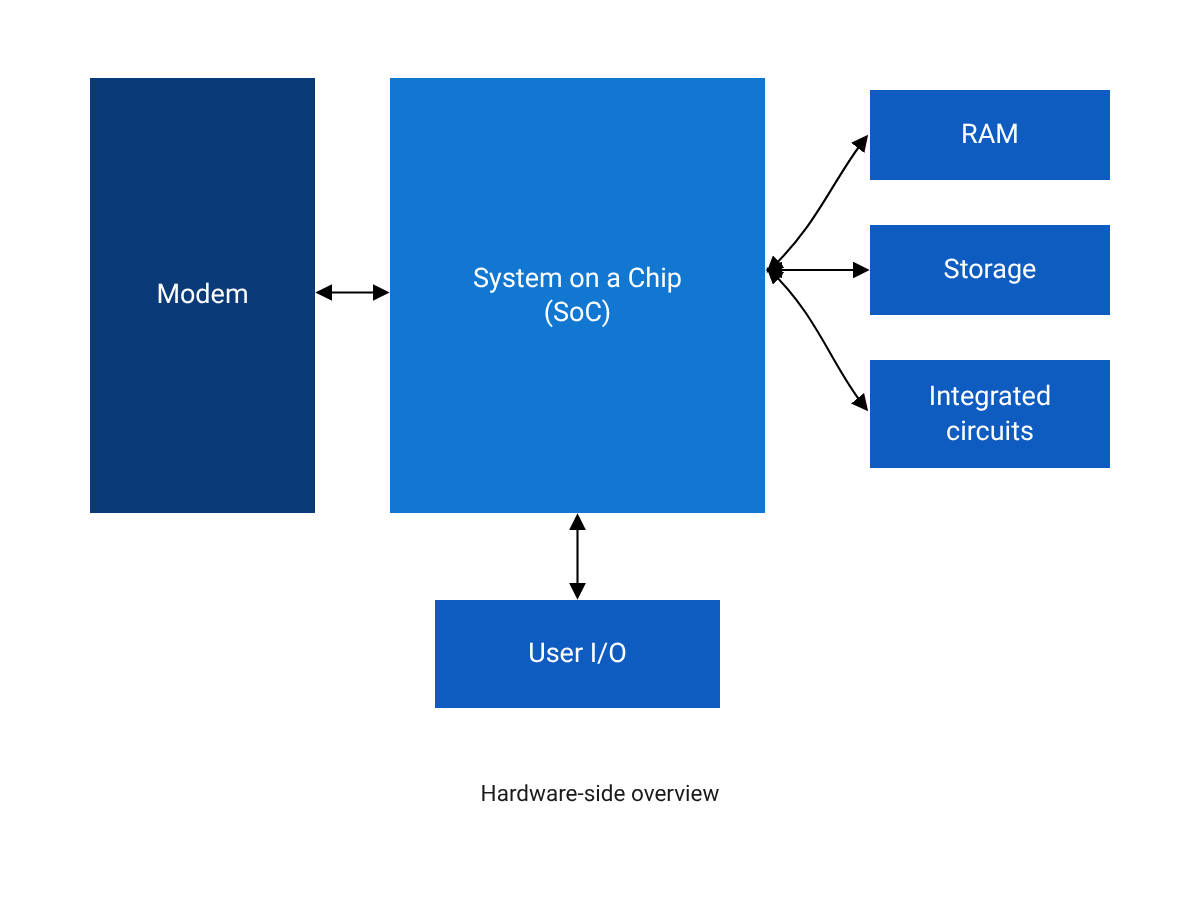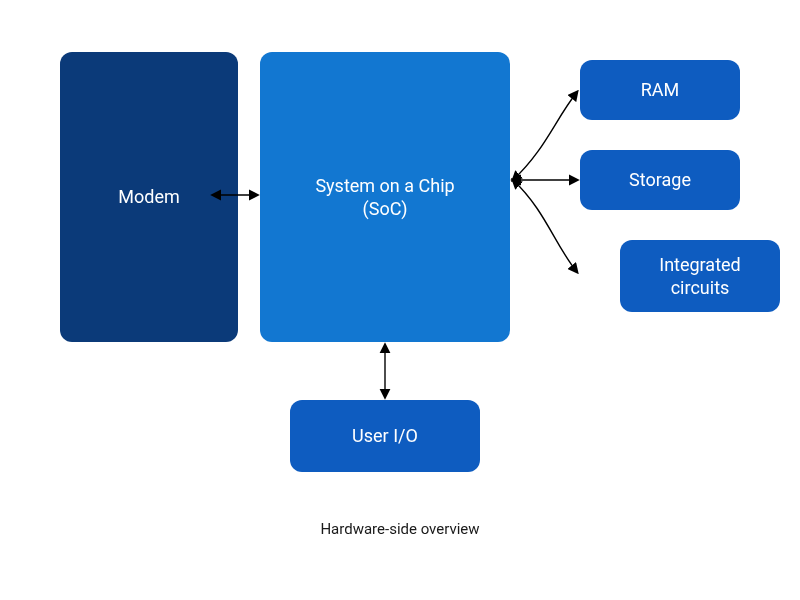--- a/index.html
+++ b/index.html
@@ -13,57 +13,56 @@
   }
   .block {
     position: absolute;
     display: flex;
     align-items: center;
     justify-content: center;
     text-align: center;
     color: #fff;
     font-size: 18px;
     line-height: 1.3;
-    border-radius: 12px;
   }
   .caption {
     position: absolute;
     color: #1a1a1a;
     font-size: 15px;
     text-align: center;
     width: 100%;
   }
   svg.overlay {
     position: absolute;
     top: 0; left: 0;
     width: 800px; height: 600px;
     pointer-events: none;
   }
 </style>
 </head>
 <body>
 
-<div class="block" style="left: 60px; top: 52px; width: 178px; height: 290px; background: rgb(11, 58, 121);">
+<div class="block" style="left: 60px; top: 52px; width: 150px; height: 290px; background: rgb(11, 58, 121);">
   <span>Modem</span>
 </div>
 
 <div class="block" style="left: 260px; top: 52px; width: 250px; height: 290px; background: rgb(18, 119, 209);">
   <span style="white-space:pre-line;">System on a Chip
 (SoC)</span>
 </div>
 
 <div class="block" style="left: 580px; top: 60px; width: 160px; height: 60px; background: rgb(14, 92, 192);">
   <span>RAM</span>
 </div>
 
 <div class="block" style="left: 580px; top: 150px; width: 160px; height: 60px; background: rgb(14, 92, 192);">
   <span>Storage</span>
 </div>
 
-<div class="block" style="left: 580px; top: 240px; width: 160px; height: 72px; background: rgb(14, 92, 192); margin-left: 40px;">
+<div class="block" style="left: 580px; top: 240px; width: 160px; height: 72px; background: rgb(14, 92, 192);">
   <span style="white-space:pre-line;">Integrated
 circuits</span>
 </div>
 
 <div class="block" style="left: 290px; top: 400px; width: 190px; height: 72px; background: rgb(14, 92, 192);">
   <span>User I/O</span>
 </div>
 
 <div class="caption" style="top:520px;">
   <span>Hardware-side overview</span>

